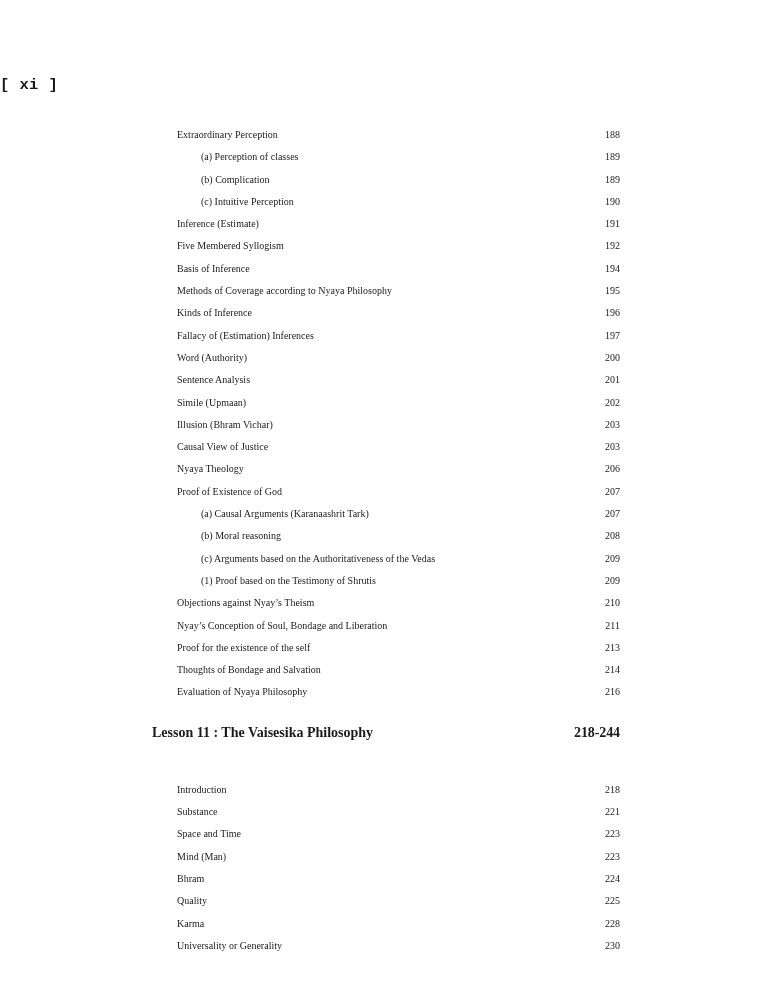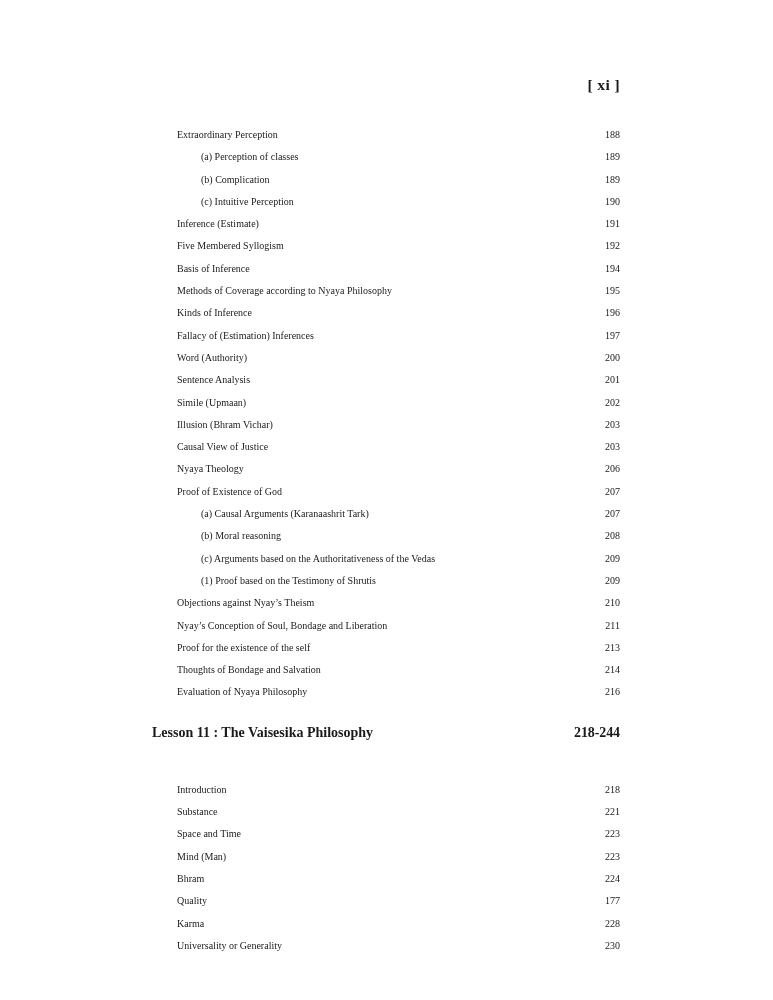--- a/index.html
+++ b/index.html
@@ -17,24 +17,25 @@
     overflow: hidden;
     box-sizing: border-box;
   }
 
   
   .running-head {
     position: absolute;
     top: 76px;
     left: 0;
     width: 620px;
-    text-align: right;
+    text-align: left;
     font-size: 15.5px;
     font-weight: bold;
     letter-spacing: 0.4px;
+    font-family: Liberation Mono, monospace;
   }
 
   
   .toc {
     position: absolute;
     top: 124px;
     left: 152px;
     width: 468px;
   }
 
@@ -212,21 +213,21 @@
       <div class="toc-row lvl-1">
         <span class="title">Mind (Man)</span>
         <span class="page-no">223</span>
       </div>
       <div class="toc-row lvl-1">
         <span class="title">Bhram</span>
         <span class="page-no">224</span>
       </div>
       <div class="toc-row lvl-1">
         <span class="title">Quality</span>
-        <span class="page-no">177</span>
+        <span class="page-no">225</span>
       </div>
       <div class="toc-row lvl-1">
         <span class="title">Karma</span>
         <span class="page-no">228</span>
       </div>
       <div class="toc-row lvl-1">
         <span class="title">Universality or Generality</span>
         <span class="page-no">230</span>
       </div>
     </div>

